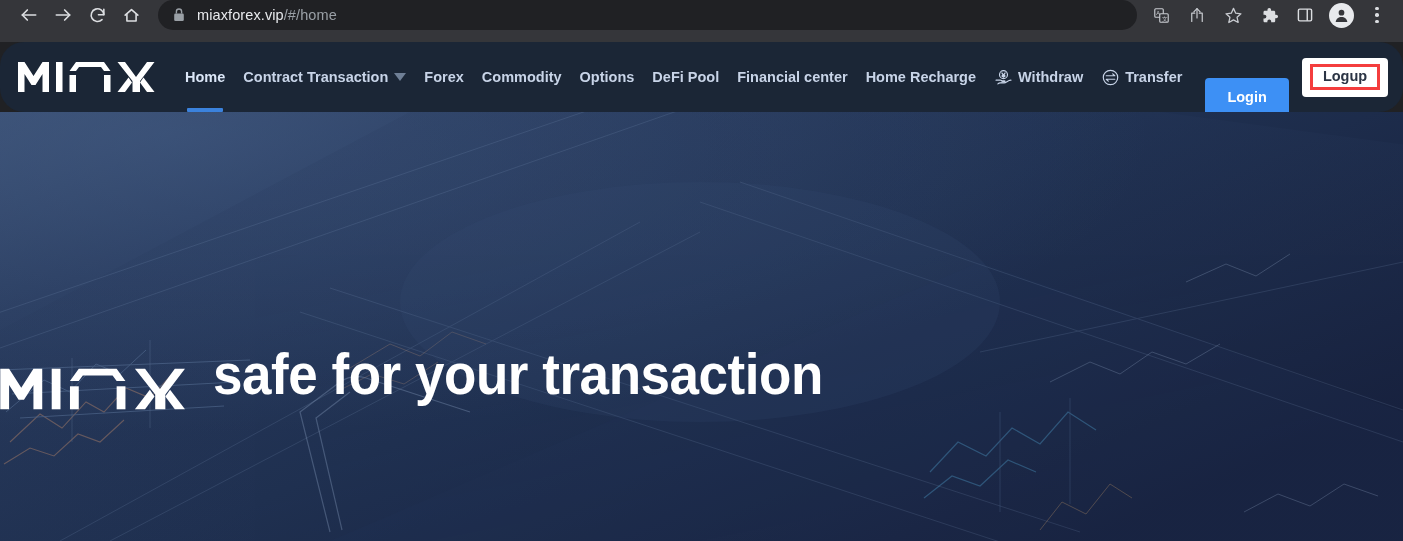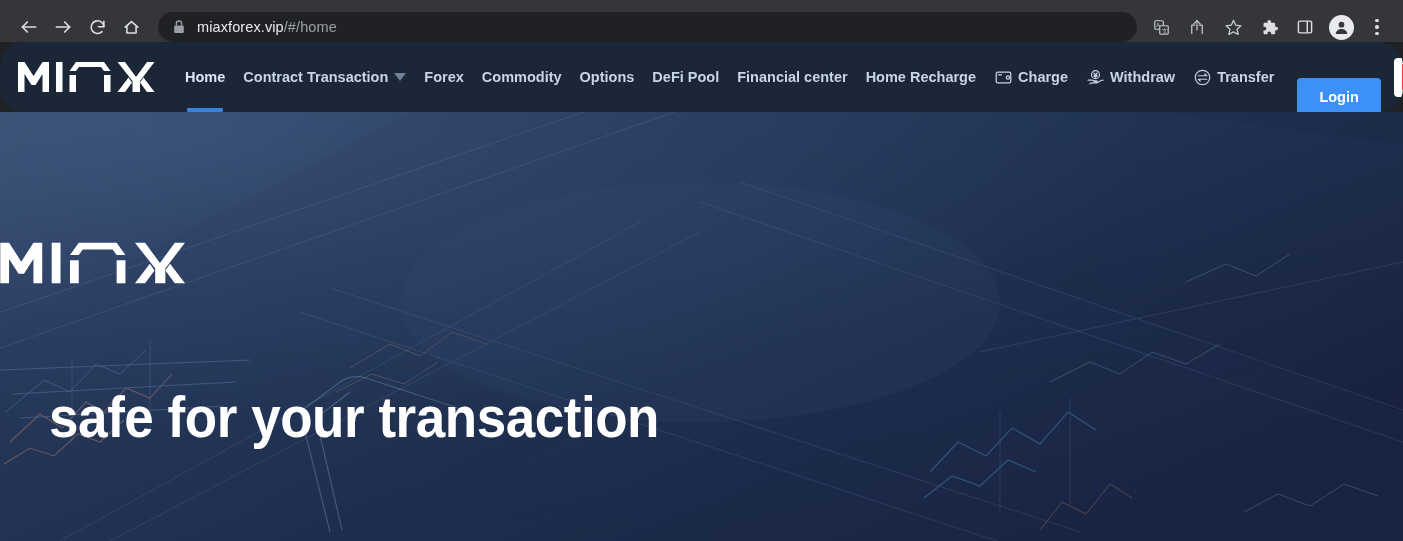--- a/index.html
+++ b/index.html
@@ -8,21 +8,21 @@
     overflow: hidden;
     background: #202124;
     font-family: "Liberation Sans", sans-serif;
   }
 
   
   .browser-bar {
     position: absolute; top: 0; left: 0;
     width: 1403px; height: 42px;
     background: #35363a;
-    display: flex; align-items: flex-end;
+    display: flex; align-items: flex-start;
     padding: 0 8px;
   }
   .nav-btn {
     width: 30px; height: 30px;
     display: flex; align-items: center; justify-content: center;
     border-radius: 50%;
     flex: 0 0 auto;
     margin-right: 4px;
     color: #dcdee1;
   }
@@ -150,21 +150,21 @@
   
   .hero {
     position: absolute; top: 112px; left: 0;
     width: 1403px; height: 429px;
     overflow: hidden;
     background: #1f3252;
   }
   .hero-bg { position: absolute; inset: 0; }
   .hero-content {
     position: absolute; inset: 0;
-    display: flex; flex-direction: column; 
+    display: flex; align-items: center;
   }
   .hero-logo { margin-top: 128px; }
   .hero-tagline {
     margin-top: 94px;
     color: #ffffff;
     font-size: 57px;
     font-weight: bold;
     letter-spacing: -0.5px;
     transform: scaleX(0.93);
     white-space: nowrap;
@@ -320,30 +320,20 @@
     </div>
 
     <div class="nav-item">
       <span>Financial center</span>
     </div>
 
     <div class="nav-item">
       <span>Home Recharge</span>
     </div>
 
-    <div class="nav-item">
-      <span class="nav-ico">
-        <svg width="19" height="19" viewBox="0 0 24 24" fill="none" stroke="currentColor" stroke-width="1.6">
-          <rect x="2.8" y="5.2" width="18.4" height="13.6" rx="2.2"></rect>
-          <circle cx="17.6" cy="12" r="2"></circle>
-          <line x1="5.6" y1="8.6" x2="9.6" y2="8.6" stroke-linecap="round"></line>
-        </svg>
-      </span>
-      <span>Charge</span>
-    </div>
 
     <div class="nav-item">
       <span class="nav-ico">
         <svg width="19" height="19" viewBox="0 0 24 24" fill="none" stroke="currentColor" stroke-width="1.5" stroke-linecap="round" stroke-linejoin="round">
           <circle cx="12" cy="8.4" r="5"></circle>
           <path d="M9.9 6.3 12 9l2.1-2.7M10.2 9.2h3.6M10.2 10.8h3.6M12 9v2.6"></path>
           <path d="M2.6 15.4h5.2c1.3 0 1.9.9 3 .9h2.4c.9 0 .9 1.4 0 1.4h-3.6"></path>
           <path d="M21.4 15.4c-2 0-3.6 1-5.1 2-1.2.8-2.3 1.4-3.6 1.4H7.8c-1.4 0-2.2.6-2.9 1.2"></path>
         </svg>
       </span>

